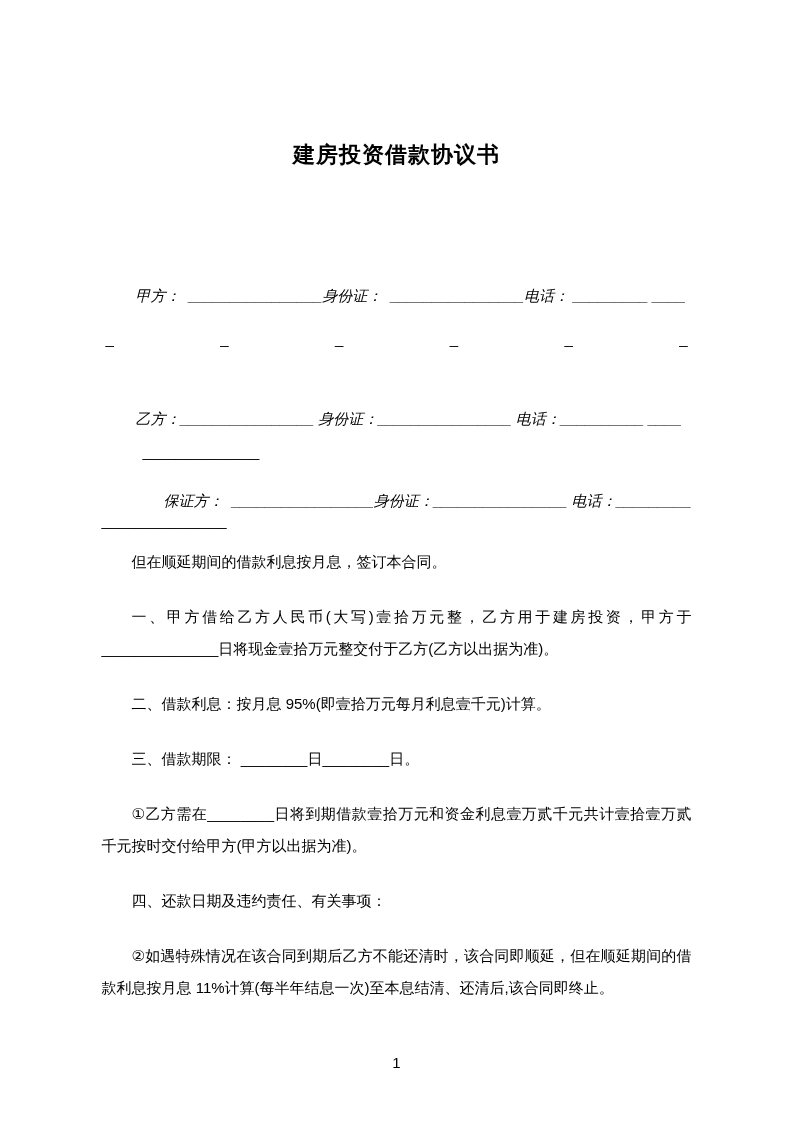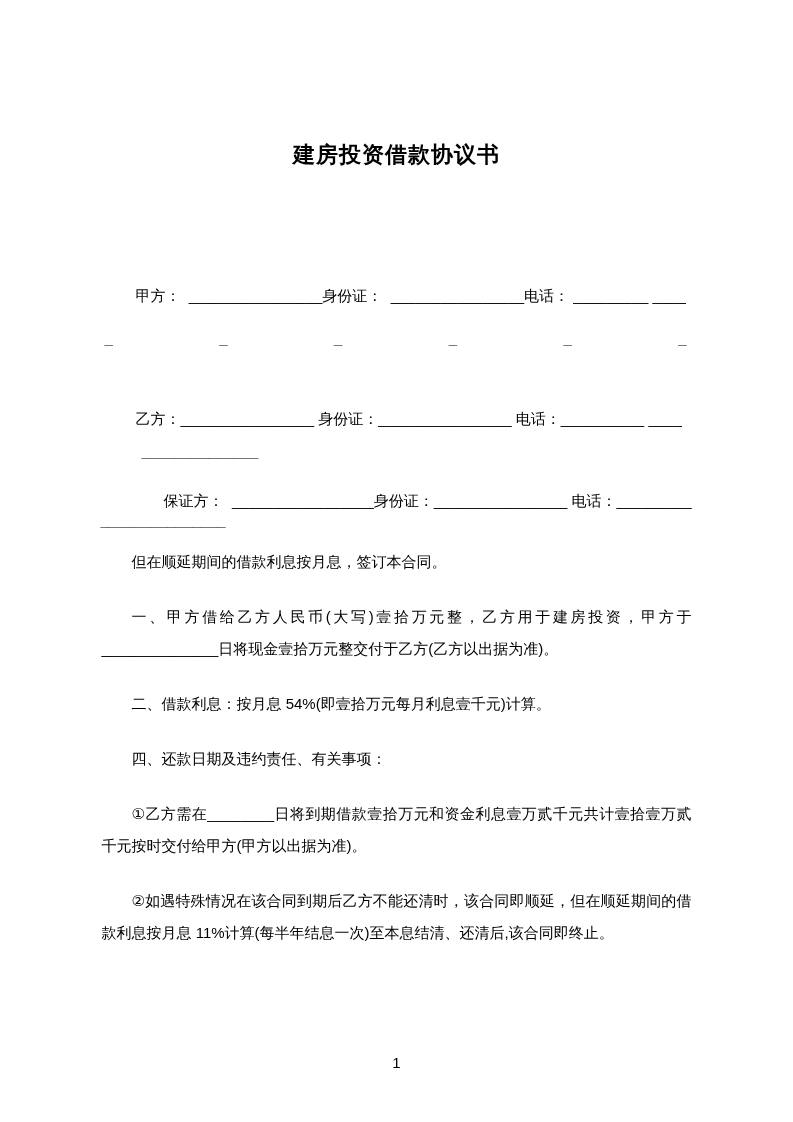--- a/index.html
+++ b/index.html
@@ -31,25 +31,25 @@
   .parties {
     margin-top: 118px;
     font-size: 15px;
   }
   .party-line {
     white-space: pre-wrap;
     line-height: 16px;
   }
   .party-line.first {
     padding-left: 34px;
+    font-style: italic;
   }
   .party-cont {
     line-height: 16px;
     white-space: normal;
-    font-style: italic;
   }
   .dashes-justified {
     text-align: justify;
     text-align-last: justify;
     -moz-text-align-last: justify;
     padding: 0 4px;
     margin-top: 27px;
   }
   .party-b .first { margin-top: 64px; }
   .party-b .party-cont { margin-top: 17px; margin-left: 41px; }
@@ -98,21 +98,22 @@
     <div class="party party-c">
       <div class="party-line first">保证方：  _________________身份证：________________ 电话：_________</div>
       <div class="party-cont">_______________</div>
     </div>
 
   </div>
 
   <div class="body-text">
     <p>但在顺延期间的借款利息按月息，签订本合同。</p>
     <p>一、甲方借给乙方人民币(大写)壹拾万元整，乙方用于建房投资，甲方于______________日将现金壹拾万元整交付于乙方(乙方以出据为准)。</p>
-    <p>二、借款利息：按月息 54%(即壹拾万元每月利息壹千元)计算。</p>
+    <p>二、借款利息：按月息 95%(即壹拾万元每月利息壹千元)计算。</p>
+    <p>三、借款期限： ________日________日。</p>
+    <p>①乙方需在________日将到期借款壹拾万元和资金利息壹万贰千元共计壹拾壹万贰千元按时交付给甲方(甲方以出据为准)。</p>
     <p>四、还款日期及违约责任、有关事项：</p>
-    <p>①乙方需在________日将到期借款壹拾万元和资金利息壹万贰千元共计壹拾壹万贰千元按时交付给甲方(甲方以出据为准)。</p>
     <p>②如遇特殊情况在该合同到期后乙方不能还清时，该合同即顺延，但在顺延期间的借款利息按月息 11%计算(每半年结息一次)至本息结清、还清后,该合同即终止。</p>
   </div>
 
   <div class="page-number">1</div>
 
 </div>
 
 </body></html>

